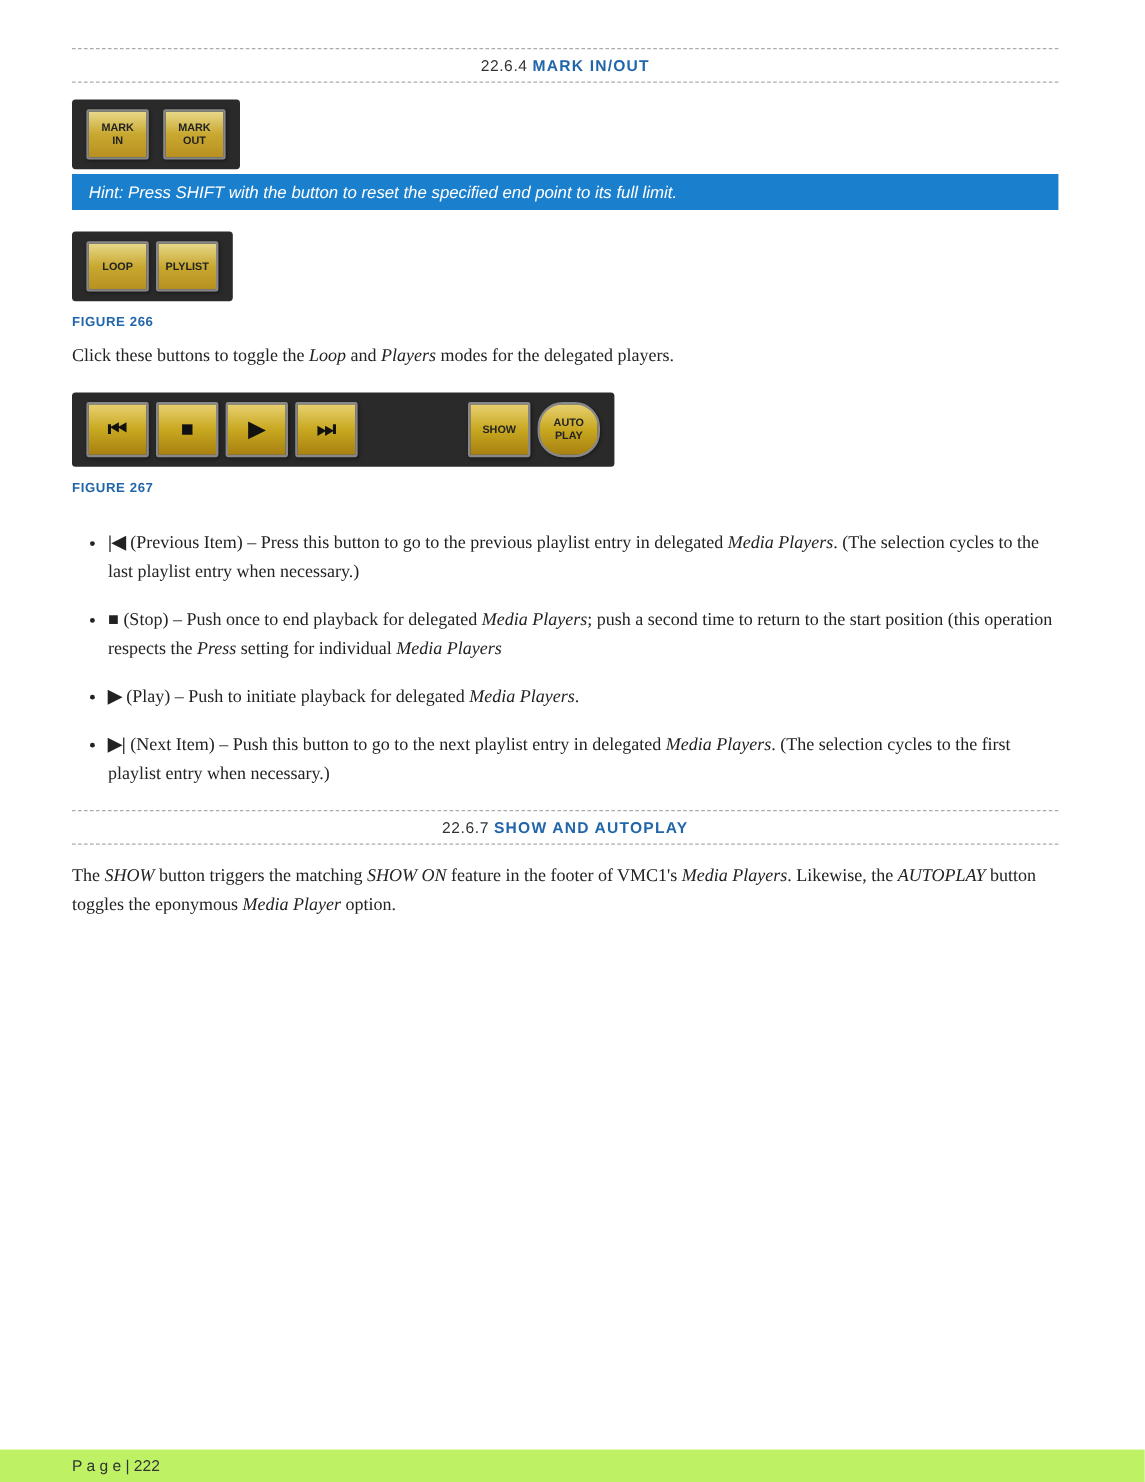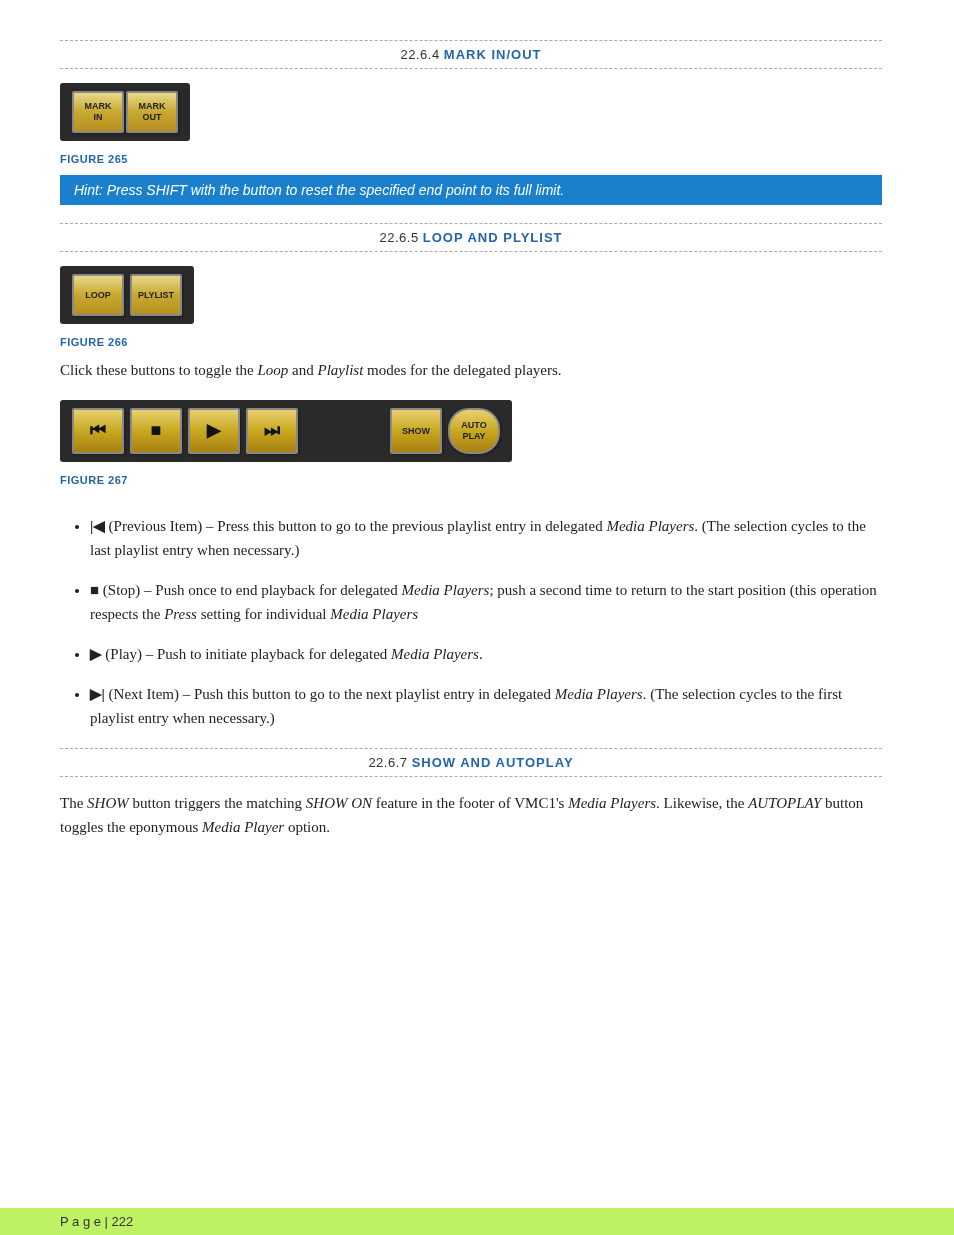--- a/index.html
+++ b/index.html
@@ -136,21 +136,21 @@
       color: #333;
     }
     .section-spacer {
       margin-bottom: 18px;
     }
     .mark-buttons-wrapper {
       background: #2a2a2a;
       display: inline-flex;
       align-items: center;
       padding: 8px 12px;
-      gap: 2px;
+      gap: 12px;
       border-radius: 3px;
       margin-bottom: 4px;
     }
     .loop-buttons-wrapper {
       background: #2a2a2a;
       display: inline-flex;
       align-items: center;
       padding: 8px 12px;
       gap: 6px;
       border-radius: 3px;
@@ -165,40 +165,36 @@
   <div class="section-spacer">
     <div class="section-header">
       22.6.4 <span>MARK IN/OUT</span>
     </div>
 
     <div class="mark-buttons-wrapper">
       <div class="btn-img">MARK<br>IN</div>
       <div class="btn-img">MARK<br>OUT</div>
     </div>
 
-    <div class="figure-label">FIGURE 265</div>
 
 
     <div class="hint-box">Hint: Press SHIFT with the button to reset the specified end point to its full limit.</div>
   </div>
 
   <div class="section-spacer">
-    <div class="section-header">
-      22.6.5 <span>LOOP AND PLYLIST</span>
-    </div>
 
     <div class="loop-buttons-wrapper">
       <div class="btn-img">LOOP</div>
       <div class="btn-img">PLYLIST</div>
     </div>
 
     <div class="figure-label">FIGURE 266</div>
 
     <p class="body-text">
-      Click these buttons to toggle the <em>Loop</em> and <em>Playlist</em> modes for the delegated players.
+      Click these buttons to toggle the <em>Loop</em> and <em>Players</em> modes for the delegated players.
     </p>
   </div>
 
   <div class="section-spacer">
 
     <div class="transport-wrapper">
       <div class="btn-img transport">⏮</div>
       <div class="btn-img transport">■</div>
       <div class="btn-img transport">▶</div>
       <div class="btn-img transport">⏭</div>

